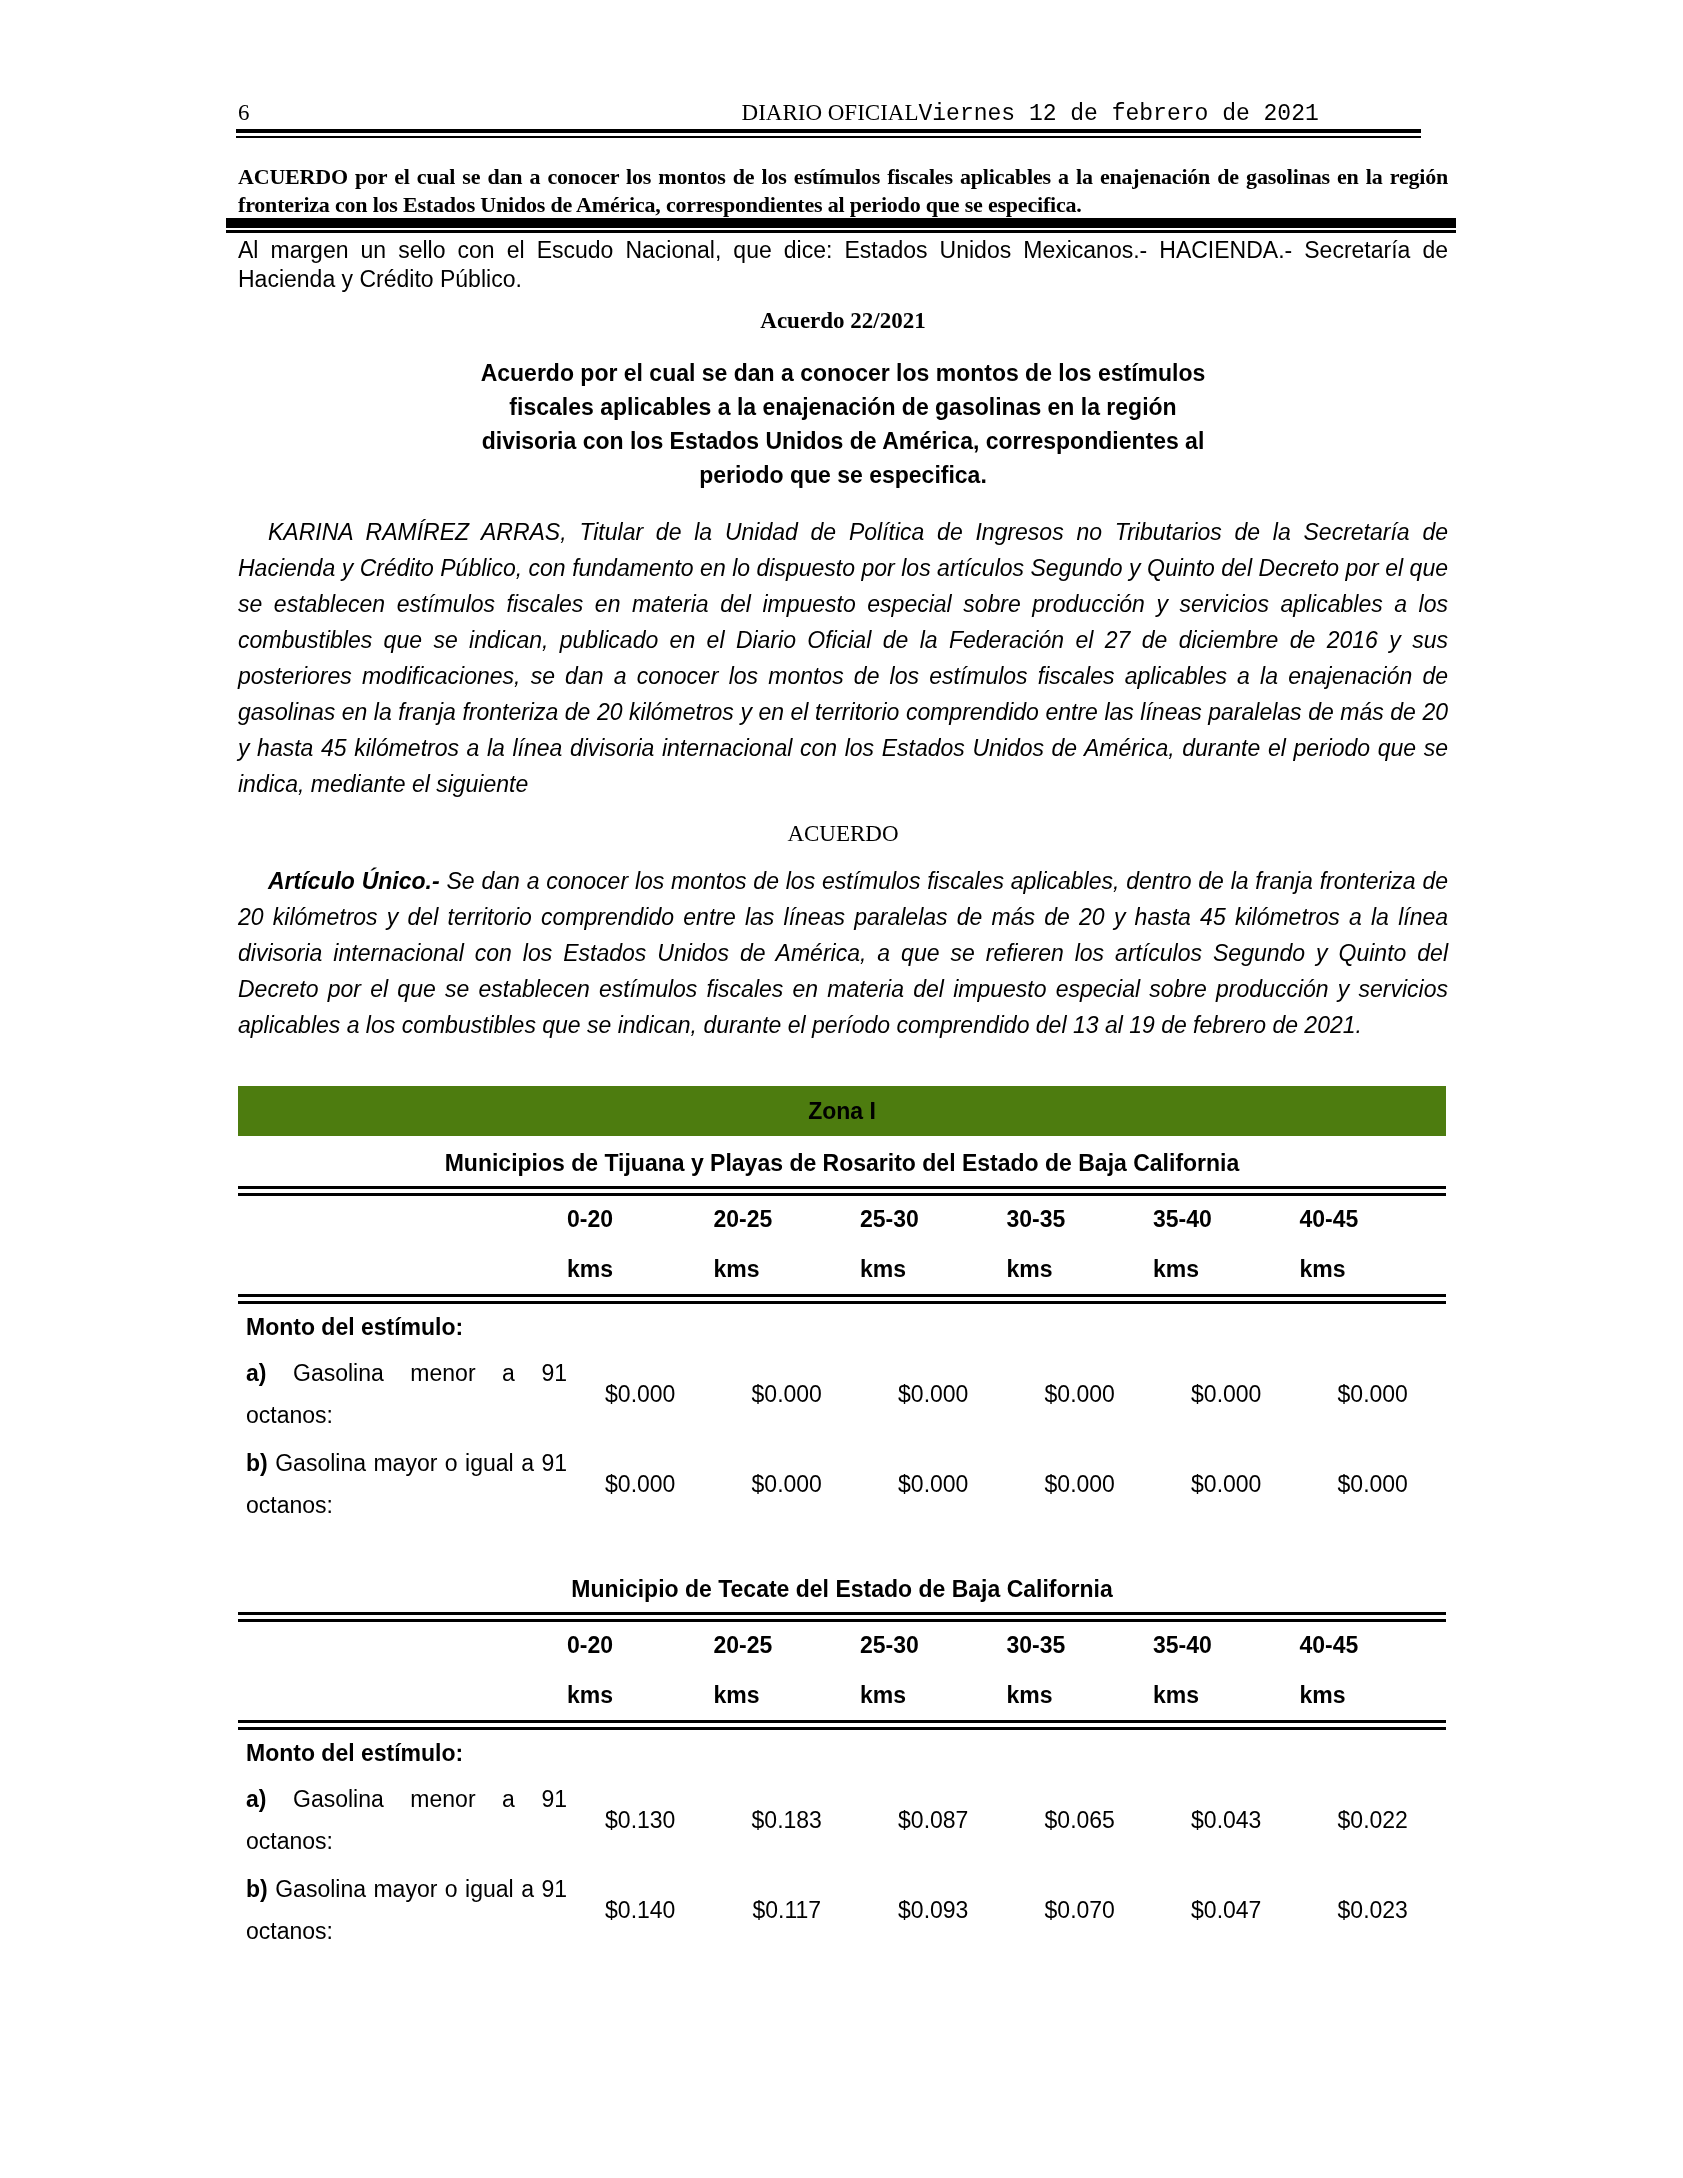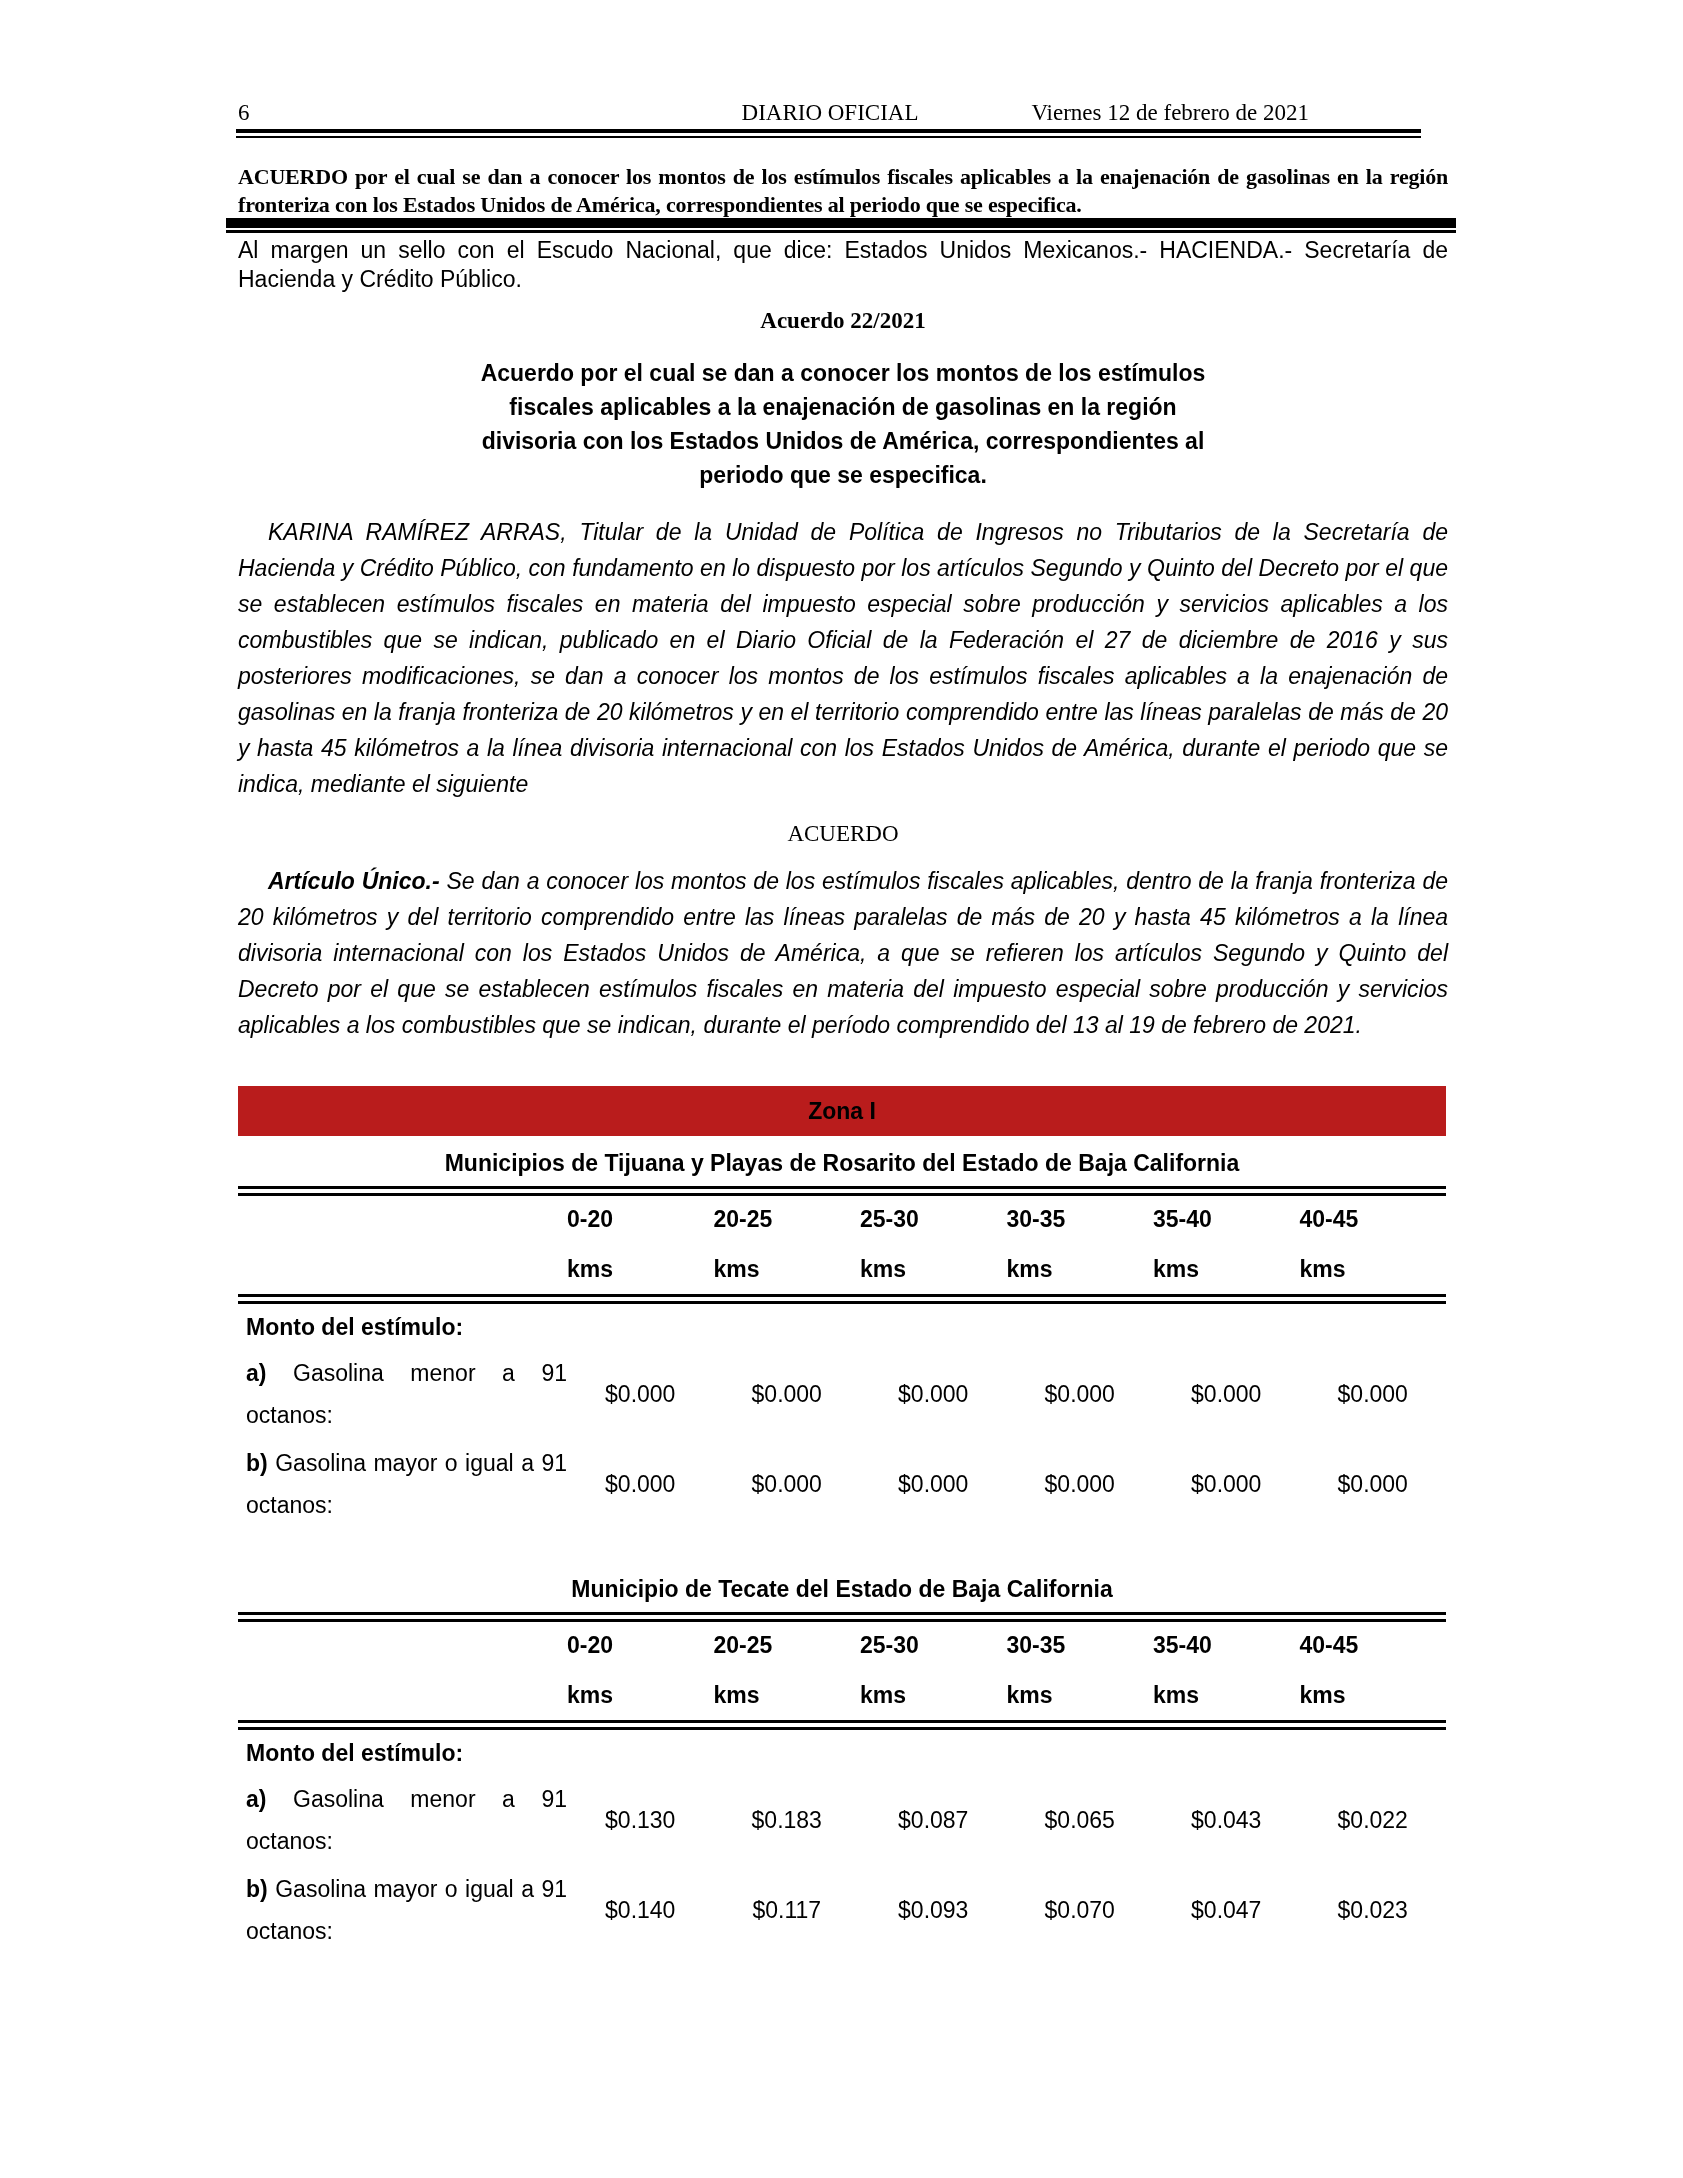--- a/index.html
+++ b/index.html
@@ -12,21 +12,21 @@
 
   
   .doc-header {
     top:100px; left:238px; width:1184px;
     display:flex; align-items:baseline;
     font-family:"Liberation Serif","DejaVu Serif",serif;
     font-size:23px; line-height:26px;
   }
   .hdr-left  { flex:1; text-align:left; }
   .hdr-center{ flex:0 0 auto; text-align:center; }
-  .hdr-right { flex:1; text-align:center; }
+  .hdr-right { flex:1; text-align:left;font-family:Liberation Mono, monospace; }
   .header-rule {
     top:129px; left:236px; width:1185px; height:3px;
     border-top:4px solid #000; border-bottom:2px solid #000;
   }
 
   
   .doc-title {
     top:163px; left:238px; width:1210px;
     font-family:"Liberation Serif","DejaVu Serif",serif;
     font-weight:bold; font-size:22px; letter-spacing:-0.2px;
@@ -61,21 +61,21 @@
     font-family:"Liberation Serif","DejaVu Serif",serif;
     font-weight:normal; font-size:23px; line-height:26px;
   }
   .articulo-par { top:863px; }
 
   
   .doc-table { left:238px; width:1208px; font-size:23px; }
   .table-1 { top:1086px; }
   .table-2 { top:1576px; }
   .zone-bar {
-    height:50px; background:#b91c1c;
+    height:50px; background:#4d7c0f;
     display:flex; align-items:center; justify-content:center;
     font-weight:bold;
   }
   .zone-bar + .table-title { margin-top:14px; }
   .table-title { text-align:center; font-weight:bold; line-height:26px; }
   .dbl-rule {
     margin-top:10px; height:4px;
     border-top:3px solid #000; border-bottom:3px solid #000;
   }
   .col-head {

